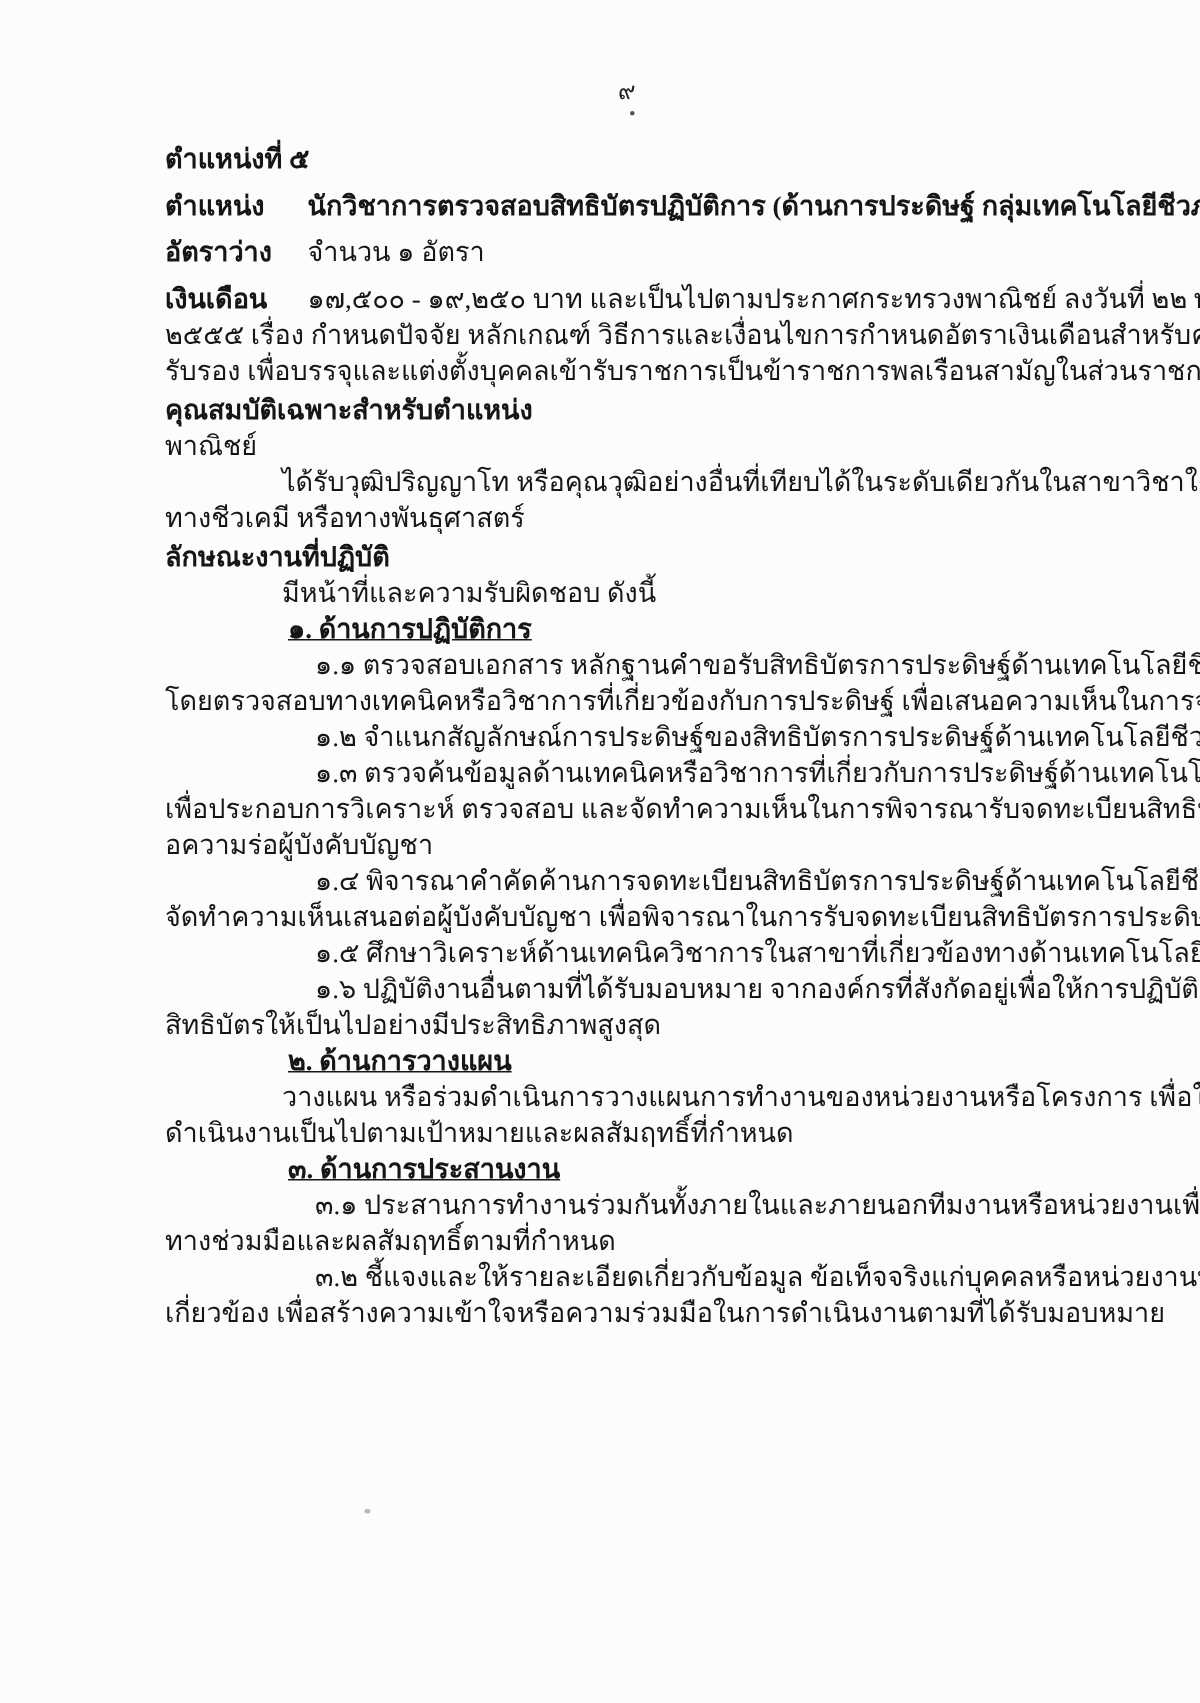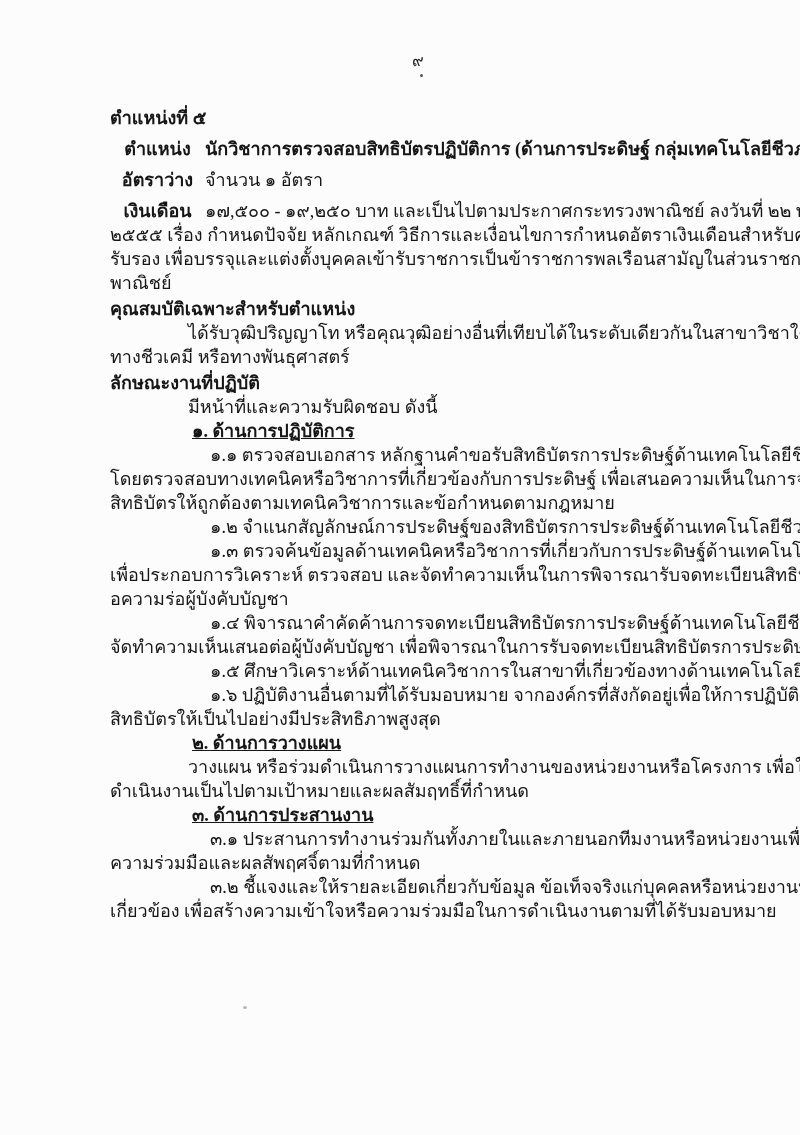--- a/index.html
+++ b/index.html
@@ -20,69 +20,68 @@
   .page-number-dot{
     position:absolute;top:74px;left:420px;
     width:3px;height:3px;background:#555;border-radius:50%;
   }
   .scan-speckle{
     position:absolute;top:1006px;left:243px;
     width:4px;height:3px;background:#9a9a9a;border-radius:50%;
     opacity:.7;
   }
   .doc-content{
-    position:absolute;top:106px;left:110px;right:40px;
+    position:absolute;top:94px;left:110px;right:40px;
   }
   .ln{
     line-height:24px;min-height:24px;
     white-space:nowrap;
   }
   .b{font-weight:bold;}
-  .lbl{display:inline-block;width:95px;font-weight:bold;text-align:center;}
+  .lbl{display:inline-block;width:95px;font-weight:bold;}
   .ind-para{padding-left:78px;}
   .ind-sub{padding-left:82px;text-decoration:underline;}
   .ind-item{padding-left:100px;}
   .blk-field{margin-top:7px;}
   .blk-head{margin-top:2px;}
 </style>
 </head>
 <body>
 
 <div class="page">
   <span class="page-number">๙</span>
   <span class="page-number-dot"></span>
   <span class="scan-speckle"></span>
   <div class="doc-content" id="doc-content">
       <div class="ln b">ตำแหน่งที่ ๕</div>
       <div class="ln blk-field"><span class="lbl">ตำแหน่ง</span><span class="b">นักวิชาการตรวจสอบสิทธิบัตรปฏิบัติการ (ด้านการประดิษฐ์ กลุ่มเทคโนโลยีชีวภาพ)</span></div>
       <div class="ln blk-field"><span class="lbl">อัตราว่าง</span><span>จำนวน ๑ อัตรา</span></div>
       <div class="ln blk-field"><span class="lbl">เงินเดือน</span><span>๑๗,๕๐๐ - ๑๙,๒๕๐ บาท และเป็นไปตามประกาศกระทรวงพาณิชย์ ลงวันที่ ๒๒ พฤศจิกายน</span></div>
       <div class="ln">๒๕๕๕ เรื่อง กำหนดปัจจัย หลักเกณฑ์ วิธีการและเงื่อนไขการกำหนดอัตราเงินเดือนสำหรับคุณวุฒิ ที่ ก.พ.</div>
       <div class="ln">รับรอง เพื่อบรรจุและแต่งตั้งบุคคลเข้ารับราชการเป็นข้าราชการพลเรือนสามัญในส่วนราชการสังกัดกระทรวง</div>
+      <div class="ln b blk-head">คุณสมบัติเฉพาะสำหรับตำแหน่ง</div>
       <div class="ln">พาณิชย์</div>
-      <div class="ln b blk-head">คุณสมบัติเฉพาะสำหรับตำแหน่ง</div>
       <div class="ln ind-para">ได้รับวุฒิปริญญาโท หรือคุณวุฒิอย่างอื่นที่เทียบได้ในระดับเดียวกันในสาขาวิชาใดสาขาวิชาหนึ่ง</div>
       <div class="ln">ทางชีวเคมี หรือทางพันธุศาสตร์</div>
       <div class="ln b blk-head">ลักษณะงานที่ปฏิบัติ</div>
       <div class="ln ind-para">มีหน้าที่และความรับผิดชอบ ดังนี้</div>
       <div class="ln b ind-sub">๑. ด้านการปฏิบัติการ</div>
       <div class="ln ind-item">๑.๑ ตรวจสอบเอกสาร หลักฐานคำขอรับสิทธิบัตรการประดิษฐ์ด้านเทคโนโลยีชีวภาพ</div>
       <div class="ln">โดยตรวจสอบทางเทคนิคหรือวิชาการที่เกี่ยวข้องกับการประดิษฐ์ เพื่อเสนอความเห็นในการจดทะเบียน</div>
-      <div class="ln">สิทธิบัตรให้ถูกต้องตามเทคนิควิชาการและข้อกำหนดตามกฎหมาย</div>
       <div class="ln ind-item">๑.๒ จำแนกสัญลักษณ์การประดิษฐ์ของสิทธิบัตรการประดิษฐ์ด้านเทคโนโลยีชีวภาพเพื่อ</div>
       <div class="ln ind-item">๑.๓ ตรวจค้นข้อมูลด้านเทคนิคหรือวิชาการที่เกี่ยวกับการประดิษฐ์ด้านเทคโนโลยีชีวภาพ</div>
       <div class="ln">เพื่อประกอบการวิเคราะห์ ตรวจสอบ และจัดทำความเห็นในการพิจารณารับจดทะเบียนสิทธิบัตรการประดิษฐ์</div>
       <div class="ln">อความร่อผู้บังคับบัญชา</div>
       <div class="ln ind-item">๑.๔ พิจารณาคำคัดค้านการจดทะเบียนสิทธิบัตรการประดิษฐ์ด้านเทคโนโลยีชีวภาพและ</div>
       <div class="ln">จัดทำความเห็นเสนอต่อผู้บังคับบัญชา เพื่อพิจารณาในการรับจดทะเบียนสิทธิบัตรการประดิษฐ์</div>
       <div class="ln ind-item">๑.๕ ศึกษาวิเคราะห์ด้านเทคนิควิชาการในสาขาที่เกี่ยวข้องทางด้านเทคโนโลยีชีวภาพ เพื่อ</div>
       <div class="ln ind-item">๑.๖ ปฏิบัติงานอื่นตามที่ได้รับมอบหมาย จากองค์กรที่สังกัดอยู่เพื่อให้การปฏิบัติงานด้าน</div>
       <div class="ln">สิทธิบัตรให้เป็นไปอย่างมีประสิทธิภาพสูงสุด</div>
       <div class="ln b ind-sub">๒. ด้านการวางแผน</div>
       <div class="ln ind-para">วางแผน หรือร่วมดำเนินการวางแผนการทำงานของหน่วยงานหรือโครงการ เพื่อให้การ</div>
       <div class="ln">ดำเนินงานเป็นไปตามเป้าหมายและผลสัมฤทธิ์ที่กำหนด</div>
       <div class="ln b ind-sub">๓. ด้านการประสานงาน</div>
       <div class="ln ind-item">๓.๑ ประสานการทำงานร่วมกันทั้งภายในและภายนอกทีมงานหรือหน่วยงานเพื่อให้เกิด</div>
-      <div class="ln">ความร่วมมือและผลสัพฤศจิ์ตามที่กำหนด</div>
+      <div class="ln">ทางช่วมมือและผลสัมฤทธิ์ตามที่กำหนด</div>
       <div class="ln ind-item">๓.๒ ชี้แจงและให้รายละเอียดเกี่ยวกับข้อมูล ข้อเท็จจริงแก่บุคคลหรือหน่วยงานที่</div>
       <div class="ln">เกี่ยวข้อง เพื่อสร้างความเข้าใจหรือความร่วมมือในการดำเนินงานตามที่ได้รับมอบหมาย</div>
     </div>
 </div>
 
 </body></html>

